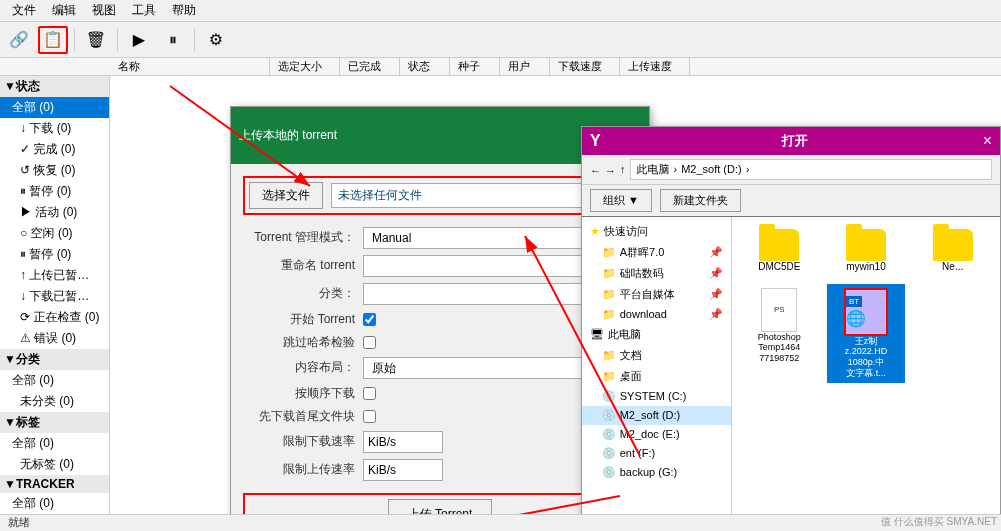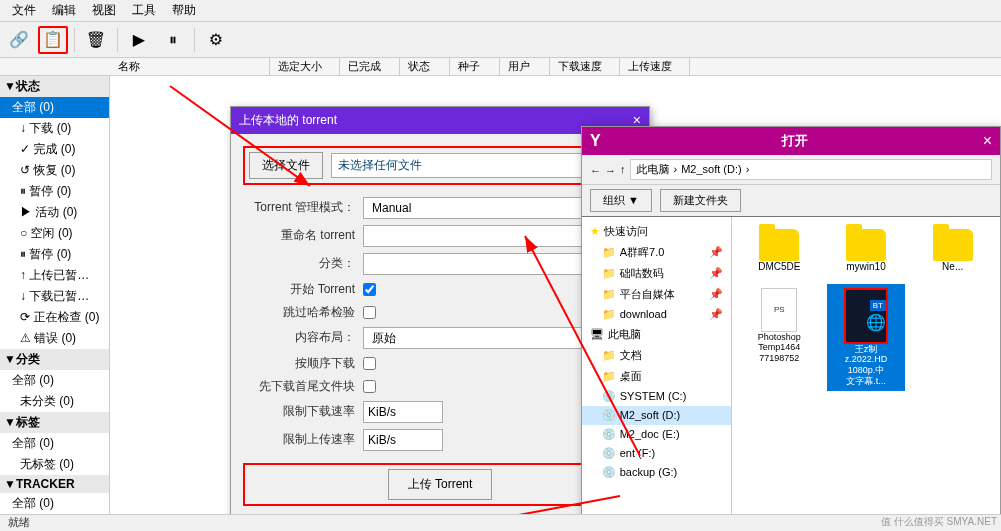--- a/index.html
+++ b/index.html
@@ -28,21 +28,21 @@
     .sidebar-item { padding: 2px 8px 2px 12px; cursor: pointer; white-space: nowrap; overflow: hidden; text-overflow: ellipsis; }
     .sidebar-item.selected { background: #0078d7; color: white; }
     .sidebar-item.indent { padding-left: 20px; }
 
     
     .content-area { flex: 1; background: #ffffff; position: relative; overflow: hidden; }
 
     
     .statusbar { height: 22px; background: #f0f0f0; border-top: 1px solid #ccc; display: flex; align-items: center; padding: 0 8px; font-size: 11px; color: #333; }
     .dialog { position: absolute; top: 30px; left: 120px; width: 420px; background: #f0f0f0; border: 1px solid #999; box-shadow: 2px 2px 8px rgba(0,0,0,0.3); z-index: 20; }
-    .dialog-titlebar { background: #6d28d9; color: white; padding: 5px 8px; display: flex; justify-content: space-between; align-items: center; font-size: 12px; }
+    .dialog-titlebar { background: #15803d; color: white; padding: 20px 8px; display: flex; justify-content: space-between; align-items: center; font-size: 12px; }
     .dialog-close { cursor: pointer; font-size: 14px; color: white; background: none; border: none; }
     .dialog-body { padding: 12px; }
     .file-select-row { display: flex; align-items: center; margin-bottom: 12px; border: 2px solid red; padding: 4px; }
     .file-select-btn { padding: 4px 12px; background: #f0f0f0; border: 1px solid #999; cursor: pointer; font-size: 12px; margin-right: 8px; }
     .file-name-display { flex: 1; padding: 3px 6px; background: white; border: 1px solid #aaa; font-size: 12px; color: #0c4a6e; }
     .form-row { display: flex; align-items: center; margin-bottom: 6px; }
     .form-label { width: 120px; text-align: right; padding-right: 8px; font-size: 12px; color: #333; flex-shrink: 0; }
     .form-input { flex: 1; padding: 2px 4px; border: 1px solid #aaa; background: white; font-size: 12px; height: 22px; }
     .form-select { flex: 1; padding: 2px 4px; border: 1px solid #aaa; background: white; font-size: 12px; height: 22px; }
     .form-checkbox { margin-right: 4px; }
@@ -304,21 +304,21 @@
             </div>
 
             <div class="file-item">
               <div class="file-icon-doc">
                 <span style="font-size:8px; color:#333; text-align:center;">PS</span>
               </div>
               <span style="font-size:9px; line-height:1.2;">Photoshop<br>Temp1464<br>77198752</span>
             </div>
 
             <div class="file-item selected">
-              <div class="file-icon-bt" style="border:2px solid red; width:44px; height:56px; display:flex; flex-direction:column; align-items:flex-end; justify-content:center; background:#0f172a;">
+              <div class="file-icon-bt" style="border:2px solid red; width:44px; height:48px; display:flex; flex-direction:column; align-items:flex-start; justify-content:center; background:#c4b5fd;">
                 <div class="bt-badge">BT</div>
                 <div class="bt-globe">🌐</div>
               </div>
               <span style="font-size:9px; line-height:1.2; color:white;">王z制<br>z.2022.HD<br>1080p.中<br>文字幕.t...</span>
             </div>
           </div>
         </div>
       </div>
 
       <svg style="position:absolute; top:0; left:0; width:100%; height:100%; pointer-events:none; z-index:70;">

